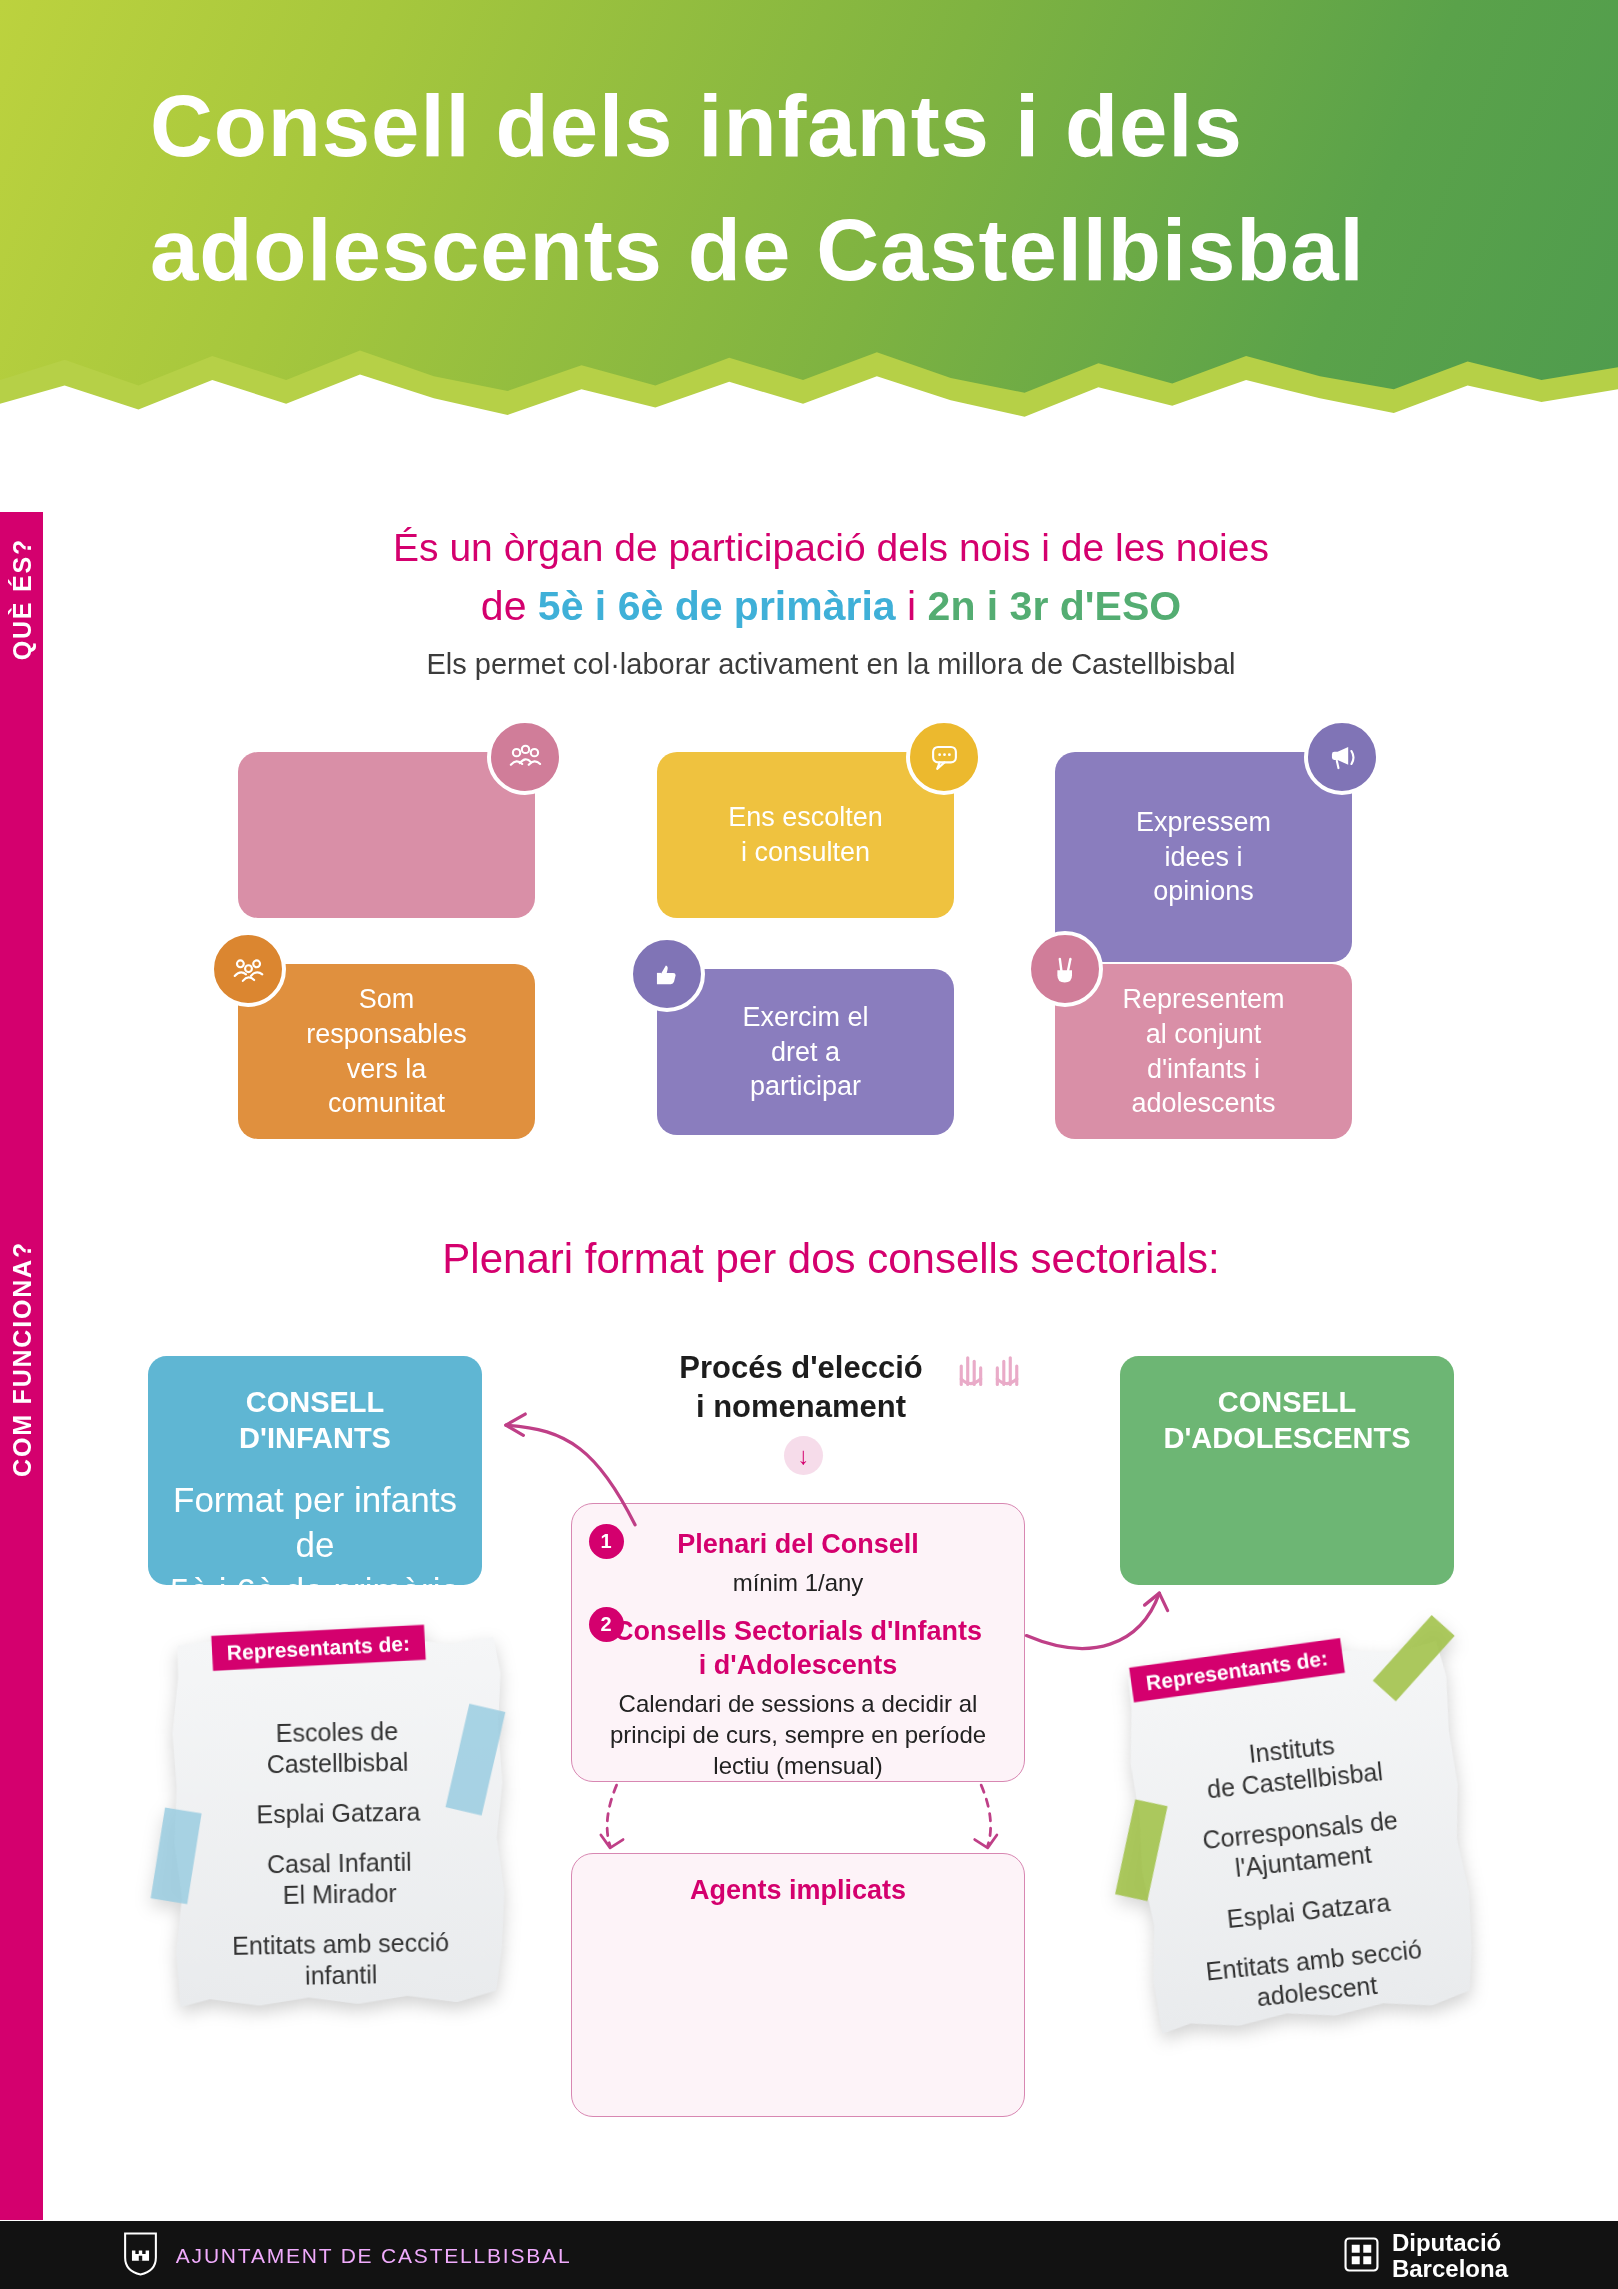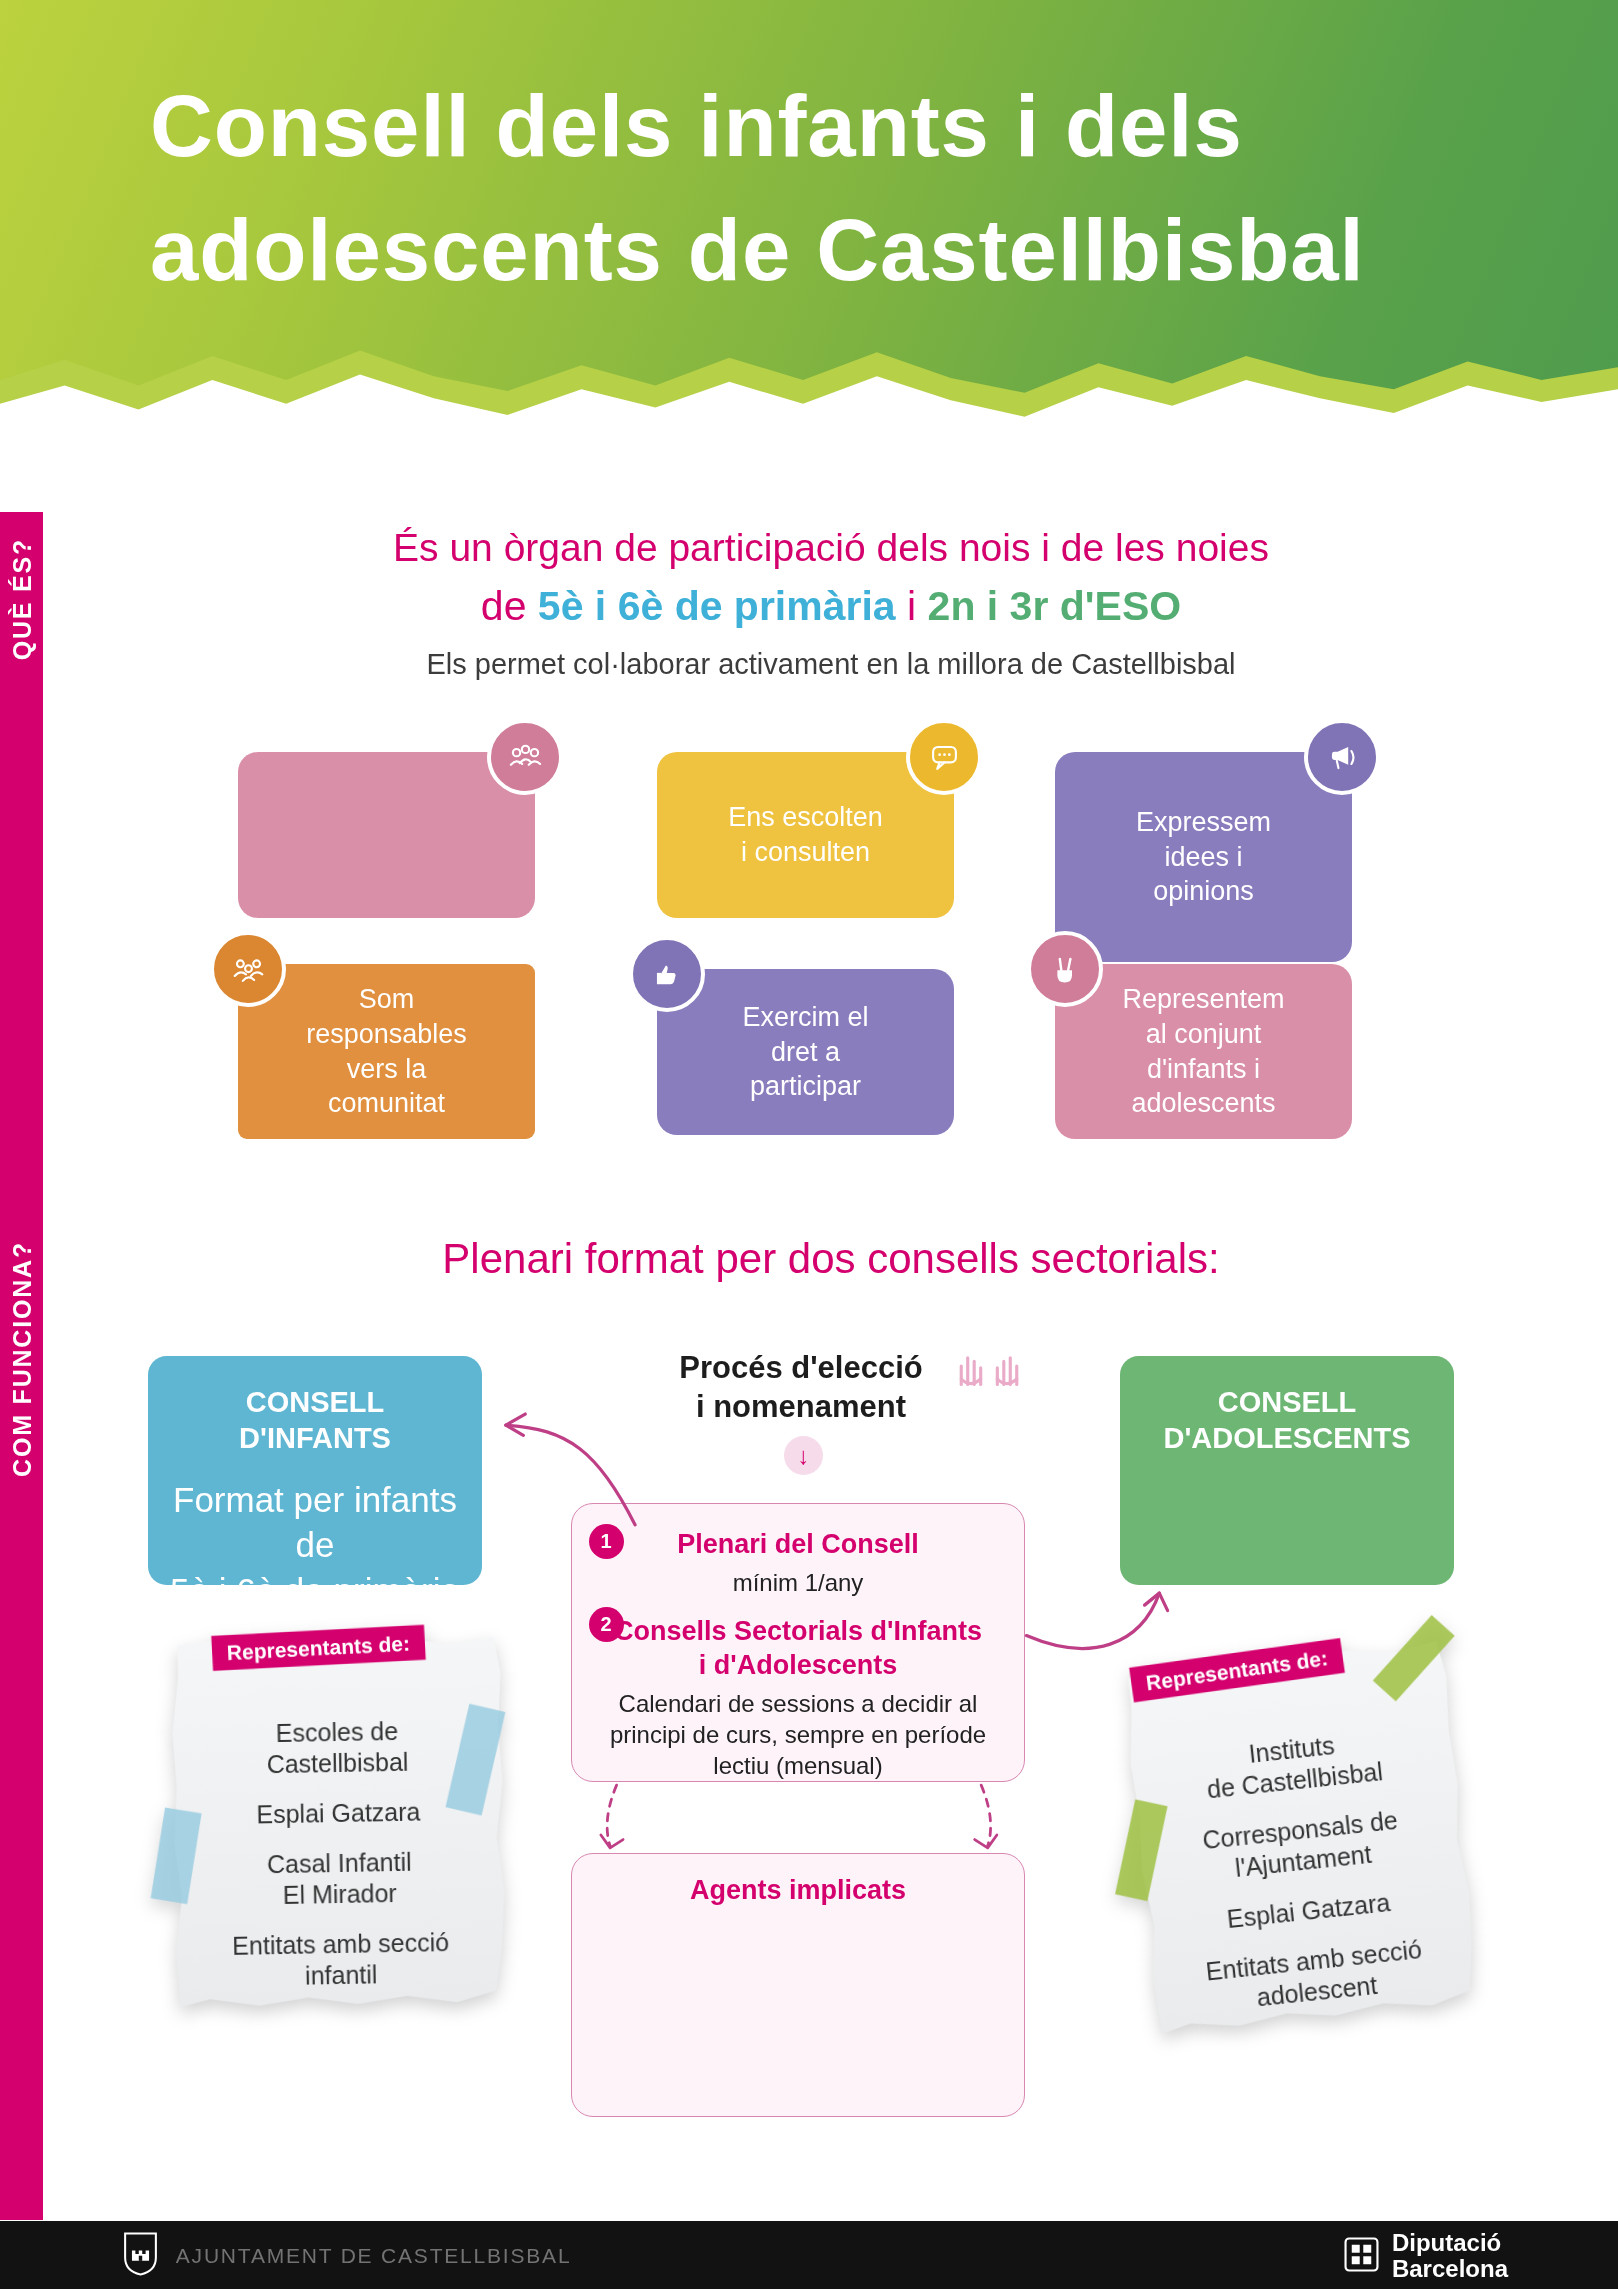--- a/index.html
+++ b/index.html
@@ -75,21 +75,21 @@
   .tape{position:absolute;z-index:4;}
   .tape-blue{background:rgba(154,205,224,0.85);}
   .tape-green{background:rgba(160,193,72,0.88);}
 
   
   .overlay{position:absolute;left:0;top:0;width:1619px;height:2290px;pointer-events:none;z-index:6;}
 
   
   .footer{position:absolute;left:0;top:2221px;width:1619px;height:69px;background:#121212;}
   .foot-left{position:absolute;left:120px;top:0;height:69px;display:flex;align-items:center;gap:14.8px;}
-  .foot-left .txt{color:#737373;font-size:21px;letter-spacing:1.8px;}
+  .foot-left .txt{color:#f0abfc;font-size:21px;letter-spacing:1.8px;}
   .foot-right{position:absolute;right:111px;top:0;height:69px;display:flex;align-items:center;gap:11px;}
   .foot-right .txt{color:#fff;font-size:24px;font-weight:bold;line-height:1.05;}
 </style>
 </head>
 <body>
 
 <div class="page">
 
   <div class="header">
     <h1 class="header-title pre">Consell dels infants i dels
@@ -142,21 +142,21 @@
 opinions</span>
     <div class="icon-circle ic-tr" style="background:#8074b6;">
       <svg width="39" height="39" viewBox="0 0 48 48" fill="none" stroke="#fff" stroke-width="2.6" stroke-linecap="round" stroke-linejoin="round">
         <path d="M31 11 v22 l-13 -6 h-4 a3 3 0 0 1 -3 -3 v-4 a3 3 0 0 1 3 -3 h4 z" fill="#fff" stroke="none"></path>
         <path d="M17 28 l2 9"></path>
         <path d="M35 16 q5 8 0 16"></path>
       </svg>
     </div>
   </div>
 
-  <div class="card pre" style="left:238px;top:964px;width:297px;height:175px;background:#e0903e;border-radius:9px;">
+  <div class="card pre" style="left:238px;top:964px;width:297px;height:175px;background:#e0903e;">
     <span>Som
 responsables
 vers la
 comunitat</span>
     <div class="icon-circle ic-tl" style="background:#db8630;">
       <svg width="39" height="39" viewBox="0 0 48 48" fill="none" stroke="#fff" stroke-width="2.6" stroke-linecap="round" stroke-linejoin="round">
         <circle cx="14" cy="17" r="4.2"></circle>
           <circle cx="34" cy="17" r="4.2"></circle>
           <circle cx="24" cy="23" r="4.2"></circle>
         <path d="M7 32 q7 -8 14 -2"></path>

